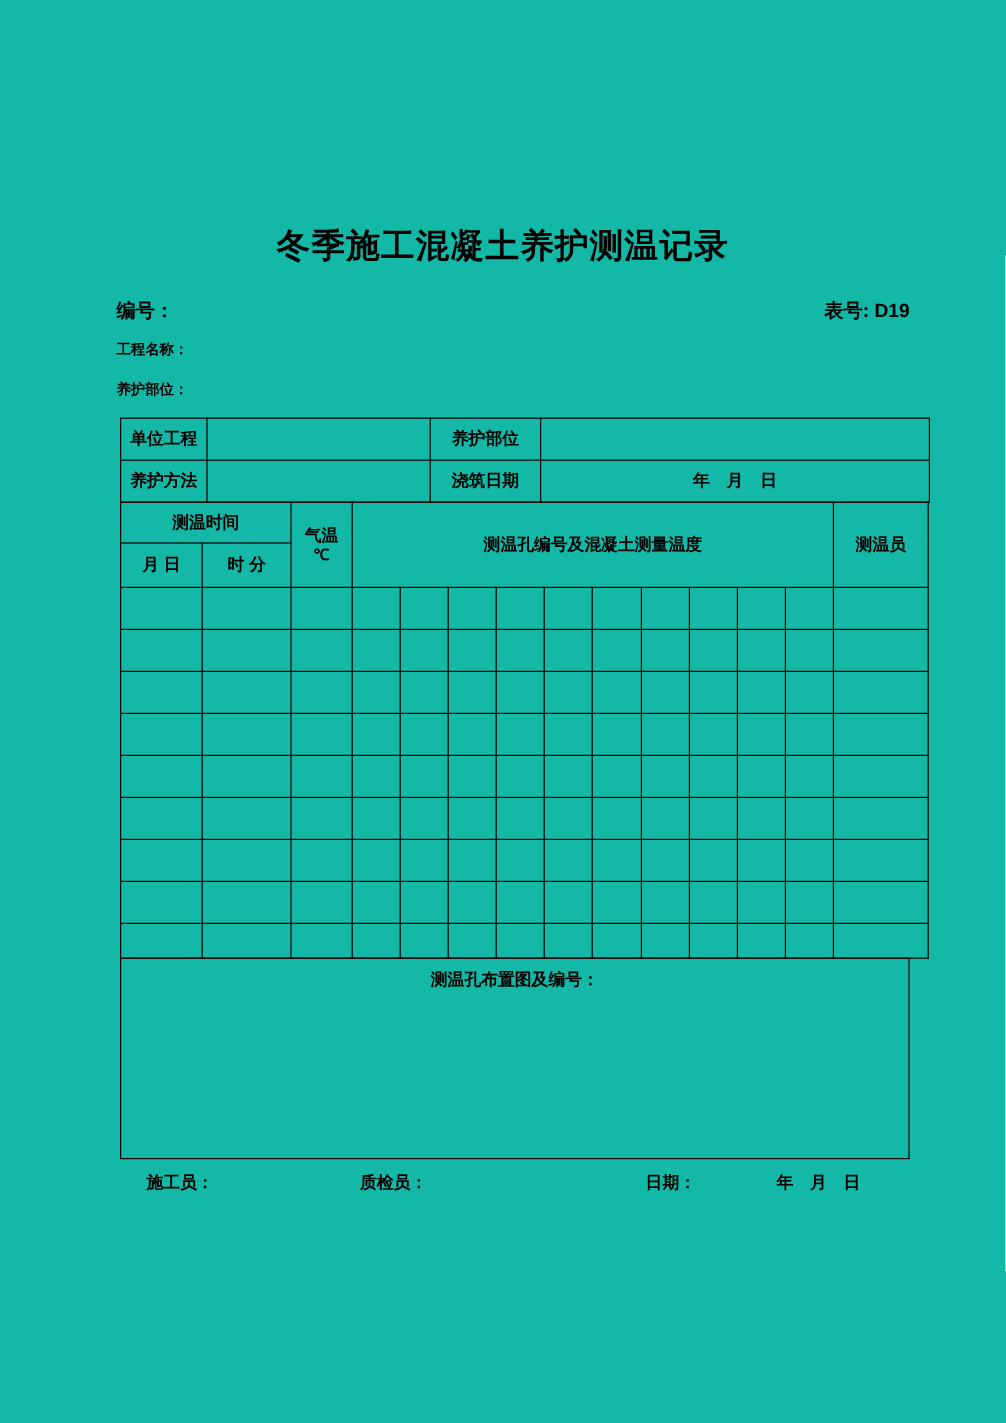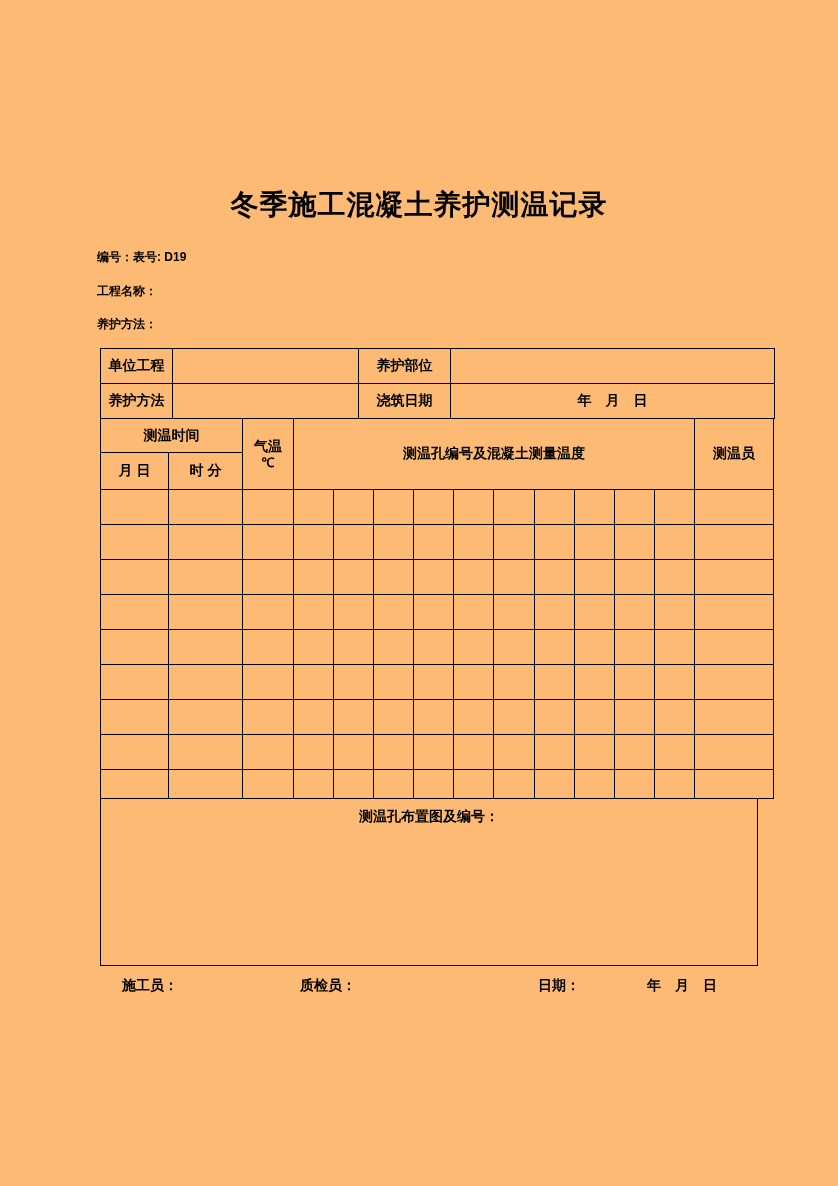--- a/index.html
+++ b/index.html
@@ -2,32 +2,32 @@
 <html><head>
 <meta charset="utf-8">
 <style>
   * { box-sizing: border-box; }
   html, body { margin: 0; padding: 0; background: #ffffff; }
   body {
     width: 838px; height: 1186px;
     font-family: "Liberation Sans", sans-serif;
     color: #000;
   }
-  .page { position: relative; width: 838px; height: 1186px; background: #fdba74; overflow: hidden; }
+  .page { position: relative; width: 838px; height: 1186px; background: #14b8a6; overflow: hidden; }
 
   .title {
     position: absolute; top: 186px; left: 0; width: 100%;
     margin: 0; text-align: center;
     font-size: 28px; font-weight: bold; letter-spacing: 1px;
   }
 
   .meta-row {
     position: absolute; top: 249px; left: 84px; width: 674px;
-    display: flex; 
-    font-size: 12px; font-weight: bold;
+    display: flex; justify-content: space-between;
+    font-size: 16px; font-weight: bold;
   }
   .meta-row .num { padding-left: 13px; }
 
   .field {
     position: absolute; left: 97px;
     font-size: 12px; font-weight: bold;
   }
   .field-project { top: 283px; }
   .field-unit { top: 316px; }
 
@@ -76,21 +76,21 @@
 <div class="page">
 
   <h1 class="title">冬季施工混凝土养护测温记录</h1>
 
   <div class="meta-row">
     <span class="num">编号：</span>
     <span>表号: D19</span>
   </div>
 
   <div class="field field-project">工程名称：</div>
-  <div class="field field-unit">养护方法：</div>
+  <div class="field field-unit">养护部位：</div>
 
   <div class="tables-wrap">
 
     <table class="info-table">
       <colgroup>
         <col style="width:72px">
           <col style="width:186px">
           <col style="width:92px">
           <col style="width:324px">
       </colgroup>

